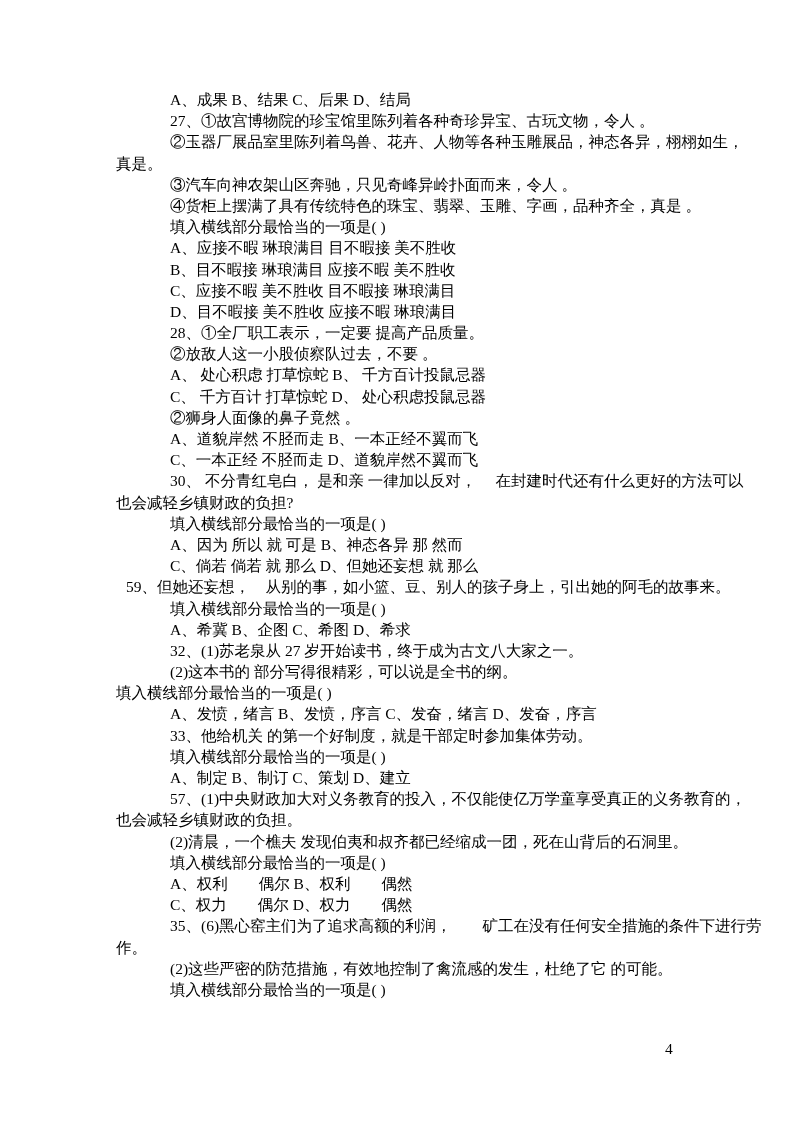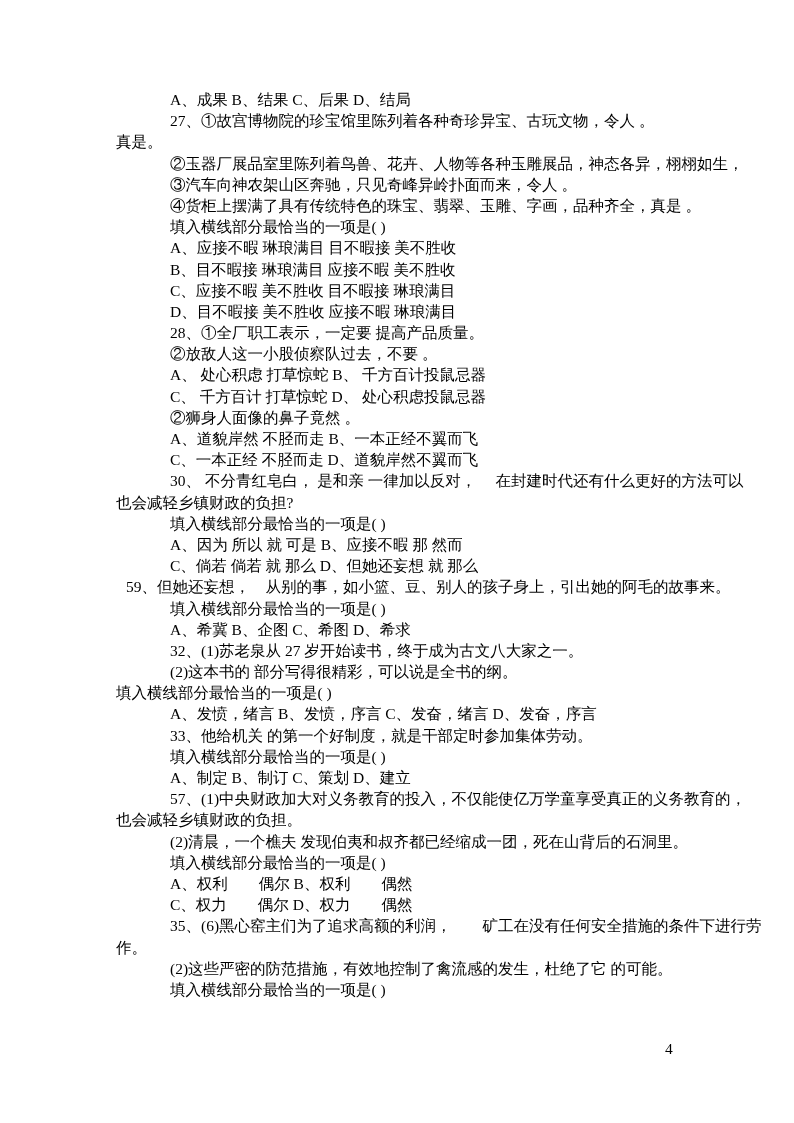--- a/index.html
+++ b/index.html
@@ -45,40 +45,40 @@
     line-height: 18px;
   }
 </style>
 </head>
 <body>
 
 <div class="doc-page">
   <div class="content">
       <div class="line indent">A、成果 B、结果 C、后果 D、结局</div>
       <div class="line indent">27、①故宫博物院的珍宝馆里陈列着各种奇珍异宝、古玩文物，令人 。</div>
+      <div class="line indent">②玉器厂展品室里陈列着鸟兽、花卉、人物等各种玉雕展品，神态各异，栩栩如生，</div>
       <div class="line flush">真是。</div>
-      <div class="line indent">②玉器厂展品室里陈列着鸟兽、花卉、人物等各种玉雕展品，神态各异，栩栩如生，</div>
       <div class="line indent">③汽车向神农架山区奔驰，只见奇峰异岭扑面而来，令人 。</div>
       <div class="line indent">④货柜上摆满了具有传统特色的珠宝、翡翠、玉雕、字画，品种齐全，真是 。</div>
       <div class="line indent">填入横线部分最恰当的一项是( )</div>
       <div class="line indent">A、应接不暇 琳琅满目 目不暇接 美不胜收</div>
       <div class="line indent">B、目不暇接 琳琅满目 应接不暇 美不胜收</div>
       <div class="line indent">C、应接不暇 美不胜收 目不暇接 琳琅满目</div>
       <div class="line indent">D、目不暇接 美不胜收 应接不暇 琳琅满目</div>
       <div class="line indent">28、①全厂职工表示，一定要 提高产品质量。</div>
       <div class="line indent">②放敌人这一小股侦察队过去，不要 。</div>
       <div class="line indent">A、 处心积虑 打草惊蛇 B、 千方百计投鼠忌器</div>
       <div class="line indent">C、 千方百计 打草惊蛇 D、 处心积虑投鼠忌器</div>
       <div class="line indent">②狮身人面像的鼻子竟然 。</div>
       <div class="line indent">A、道貌岸然 不胫而走 B、一本正经不翼而飞</div>
       <div class="line indent">C、一本正经 不胫而走 D、道貌岸然不翼而飞</div>
       <div class="line indent">30、 不分青红皂白， 是和亲 一律加以反对，　 在封建时代还有什么更好的方法可以</div>
       <div class="line flush">也会减轻乡镇财政的负担?</div>
       <div class="line indent">填入横线部分最恰当的一项是( )</div>
-      <div class="line indent">A、因为 所以 就 可是 B、应接不暇 那 然而</div>
+      <div class="line indent">A、因为 所以 就 可是 B、神态各异 那 然而</div>
       <div class="line indent">C、倘若 倘若 就 那么 D、但她还妄想 就 那么</div>
       <div class="line small">59、但她还妄想，　从别的事，如小篮、豆、别人的孩子身上，引出她的阿毛的故事来。</div>
       <div class="line indent">填入横线部分最恰当的一项是( )</div>
       <div class="line indent">A、希冀 B、企图 C、希图 D、希求</div>
       <div class="line indent">32、(1)苏老泉从 27 岁开始读书，终于成为古文八大家之一。</div>
       <div class="line indent">(2)这本书的 部分写得很精彩，可以说是全书的纲。</div>
       <div class="line flush">填入横线部分最恰当的一项是( )</div>
       <div class="line indent">A、发愤，绪言 B、发愤，序言 C、发奋，绪言 D、发奋，序言</div>
       <div class="line indent">33、他给机关 的第一个好制度，就是干部定时参加集体劳动。</div>
       <div class="line indent">填入横线部分最恰当的一项是( )</div>

